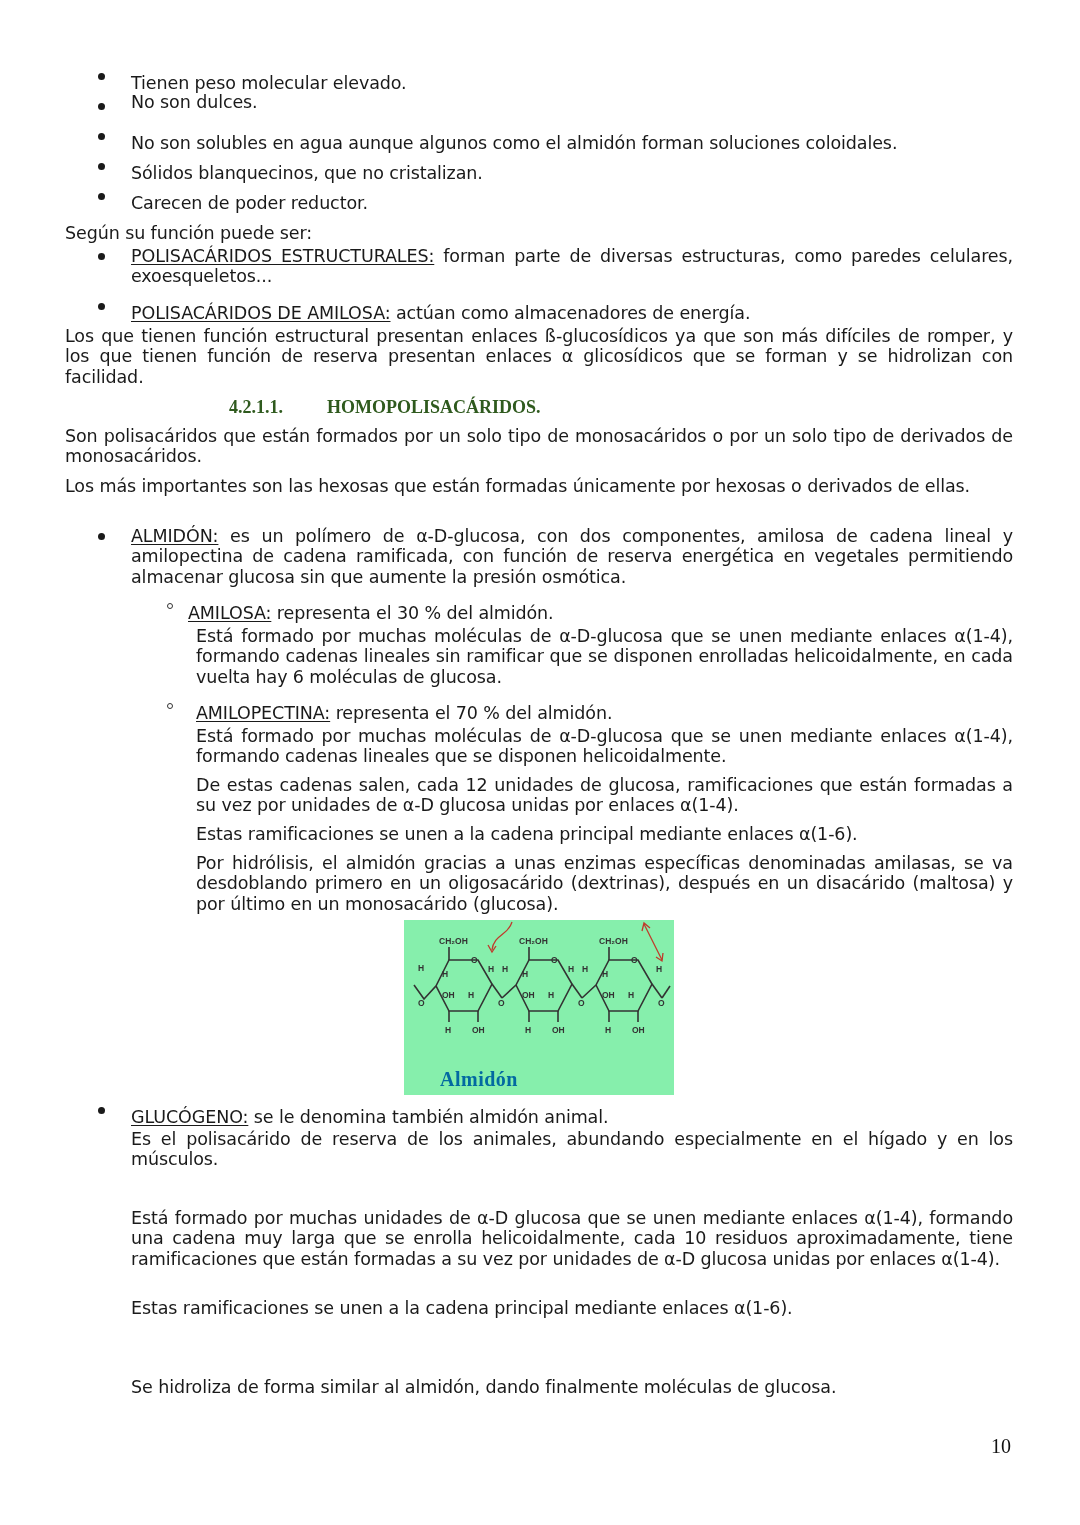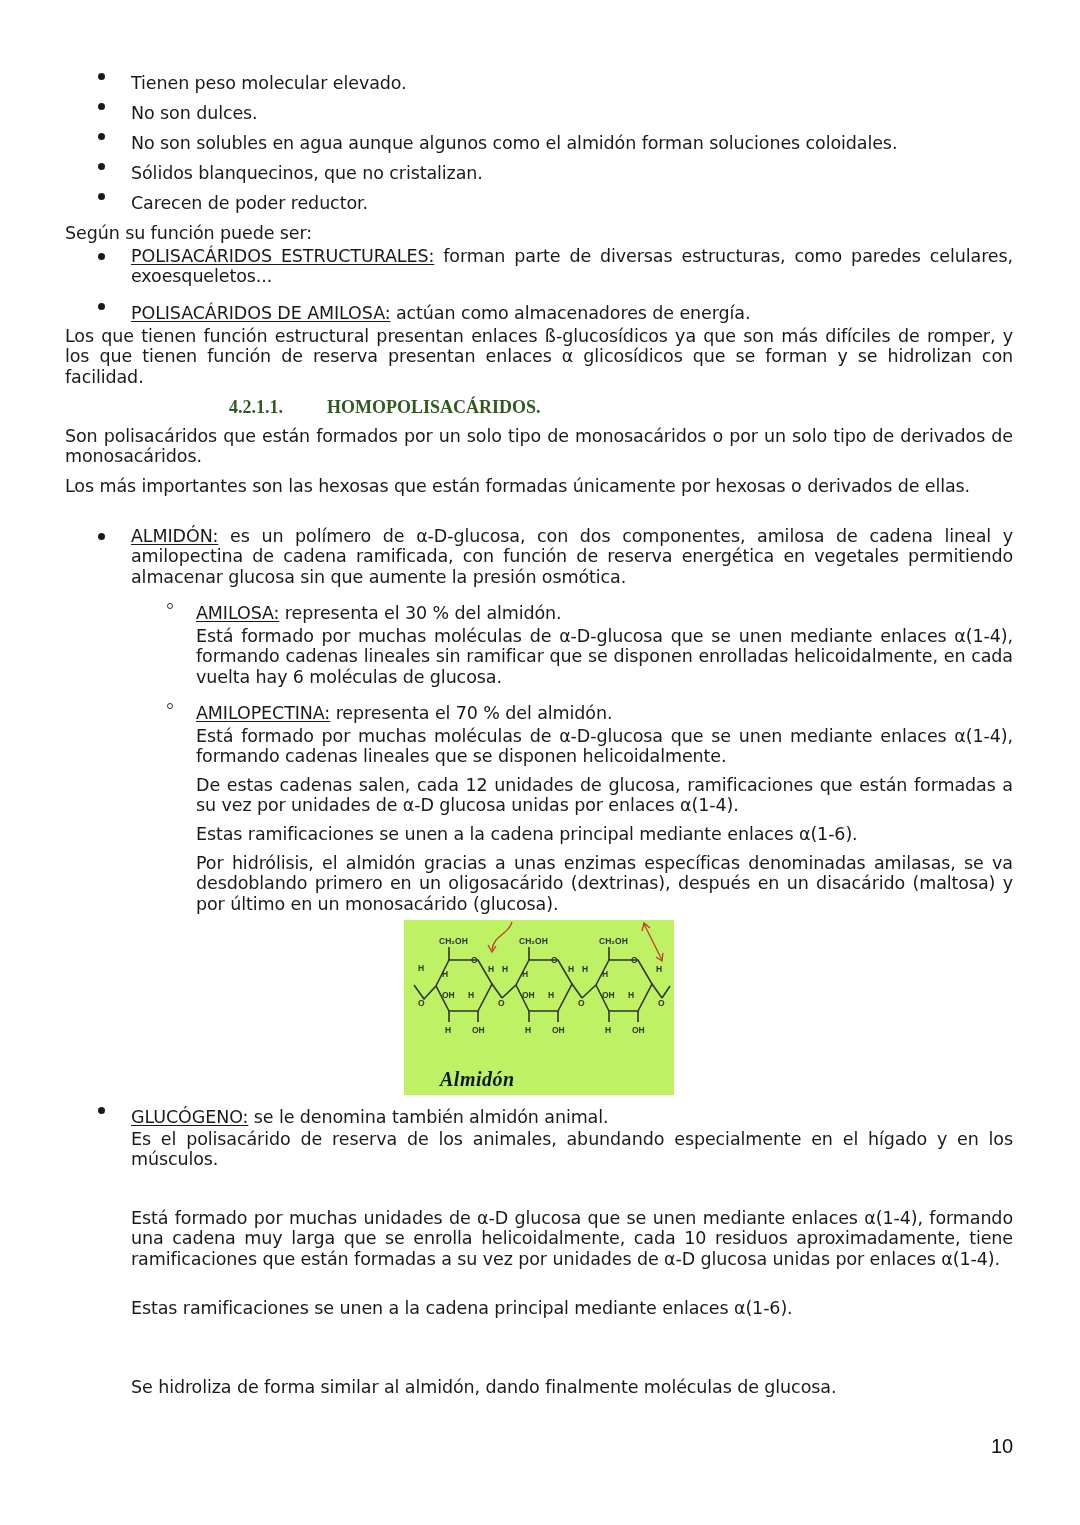--- a/index.html
+++ b/index.html
@@ -6,33 +6,33 @@
   body { width: 1080px; height: 1525px; position: relative; overflow: hidden;
     font-family: "DejaVu Sans", sans-serif; color: #1a1a1a; }
   .page { position: absolute; left: 0; top: 0; width: 1080px; height: 1525px; }
   .line { position: absolute; font-size: 17.5px; line-height: 20px; white-space: nowrap; letter-spacing: -0.1px; margin-top: 7px; }
   .para { position: absolute; font-size: 17.5px; line-height: 20.3px; text-align: justify; text-align-last: left; letter-spacing: -0.1px; }
   .bullet { position: absolute; width: 7px; height: 7px; border-radius: 50%; background: #1a1a1a; }
   .circle { position: absolute; width: 6px; height: 6px; border-radius: 50%; border: 1.2px solid #333; box-sizing: border-box; }
   .u { text-decoration: underline; text-underline-offset: 2px; }
   .heading { position: absolute; font-family: "Liberation Serif", serif; font-weight: bold; color: #2f5a1e; font-size: 18px; white-space: nowrap; }
   .heading .num { display: inline-block; width: 98px; }
-  .figure { position: absolute; left: 404px; top: 920px; width: 270px; height: 175px; background: #bef264; }
-  .caption { position: absolute; left: 440px; top: 1068px; font-family: "Liberation Serif", serif; font-weight: bold; font-style: italic; font-size: 20px; color: #0f172a; letter-spacing: 0.5px; }
-  .pagenum { position: absolute; left: 991px; top: 1435px; font-family: Liberation Sans, sans-serif; font-size: 20px; color: #111; }
+  .figure { position: absolute; left: 404px; top: 920px; width: 270px; height: 175px; background: #86efac; }
+  .caption { position: absolute; left: 440px; top: 1068px; font-family: "Liberation Serif", serif; font-weight: bold; font-size: 20px; color: #0369a1; letter-spacing: 0.5px; }
+  .pagenum { position: absolute; left: 991px; top: 1435px; font-family: Liberation Serif, serif; font-size: 20px; color: #111; }
 </style>
 </head>
 <body>
 
 <div class="page">
 
   <div class="bullet" style="left:98px;top:73px"></div>
   <div class="line" style="left:131px;top:66px">Tienen peso molecular elevado.</div>
   <div class="bullet" style="left:98px;top:103px"></div>
-  <div class="line" style="left:131px;top:96px">No son dulces.</div>
+  <div class="line" style="left:131px;top:85px">No son dulces.</div>
   <div class="bullet" style="left:98px;top:133px"></div>
   <div class="line" style="left:131px;top:126px">No son solubles en agua aunque algunos como el almidón forman soluciones coloidales.</div>
   <div class="bullet" style="left:98px;top:163px"></div>
   <div class="line" style="left:131px;top:156px">Sólidos blanquecinos, que no cristalizan.</div>
   <div class="bullet" style="left:98px;top:193px"></div>
   <div class="line" style="left:131px;top:186px">Carecen de poder reductor.</div>
 
   <div class="line" style="left:65px;top:216px">Según su función puede ser:</div>
 
   <div class="bullet" style="left:98px;top:253px"></div>
@@ -45,21 +45,21 @@
 
   <div class="heading" style="left:229px;top:397px"><span class="num">4.2.1.1.</span><span>HOMOPOLISACÁRIDOS.</span></div>
 
   <div class="para" style="left:65px;top:426px;width:948px">Son polisacáridos que están formados por un solo tipo de monosacáridos o por un solo tipo de derivados de monosacáridos.</div>
   <div class="para" style="left:65px;top:476px;width:948px">Los más importantes son las hexosas que están formadas únicamente por hexosas o derivados de ellas.</div>
 
   <div class="bullet" style="left:98px;top:533px"></div>
   <div class="para" style="left:131px;top:526px;width:882px"><span class="u">ALMIDÓN:</span><span> es un polímero de α-D-glucosa, con dos componentes, amilosa de cadena lineal y amilopectina de cadena ramificada, con función de reserva energética en vegetales permitiendo almacenar glucosa sin que aumente la presión osmótica.</span></div>
 
   <div class="circle" style="left:167px;top:603px"></div>
-  <div class="line" style="left:196px;top:596px"><span class="u">AMILOSA:</span><span> representa el 30 % del almidón.</span></div>
+  <div class="line" style="left:188px;top:596px"><span class="u">AMILOSA:</span><span> representa el 30 % del almidón.</span></div>
   <div class="para" style="left:196px;top:626px;width:817px">Está formado por muchas moléculas de α-D-glucosa que se unen mediante enlaces α(1-4), formando cadenas lineales sin ramificar que se disponen enrolladas helicoidalmente, en cada vuelta hay 6 moléculas de glucosa.</div>
 
   <div class="circle" style="left:167px;top:703px"></div>
   <div class="line" style="left:196px;top:696px"><span class="u">AMILOPECTINA:</span><span> representa el 70 % del almidón.</span></div>
   <div class="para" style="left:196px;top:726px;width:817px">Está formado por muchas moléculas de α-D-glucosa que se unen mediante enlaces α(1-4), formando cadenas lineales que se disponen helicoidalmente.</div>
   <div class="para" style="left:196px;top:775px;width:817px">De estas cadenas salen, cada 12 unidades de glucosa, ramificaciones que están formadas a su vez por unidades de α-D glucosa unidas por enlaces α(1-4).</div>
   <div class="para" style="left:196px;top:824px;width:817px">Estas ramificaciones se unen a la cadena principal mediante enlaces α(1-6).</div>
   <div class="para" style="left:196px;top:853px;width:817px">Por hidrólisis, el almidón gracias a unas enzimas específicas denominadas amilasas, se va desdoblando primero en un oligosacárido (dextrinas), después en un disacárido (maltosa) y por último en un monosacárido (glucosa).</div>
 
   <div class="figure">

